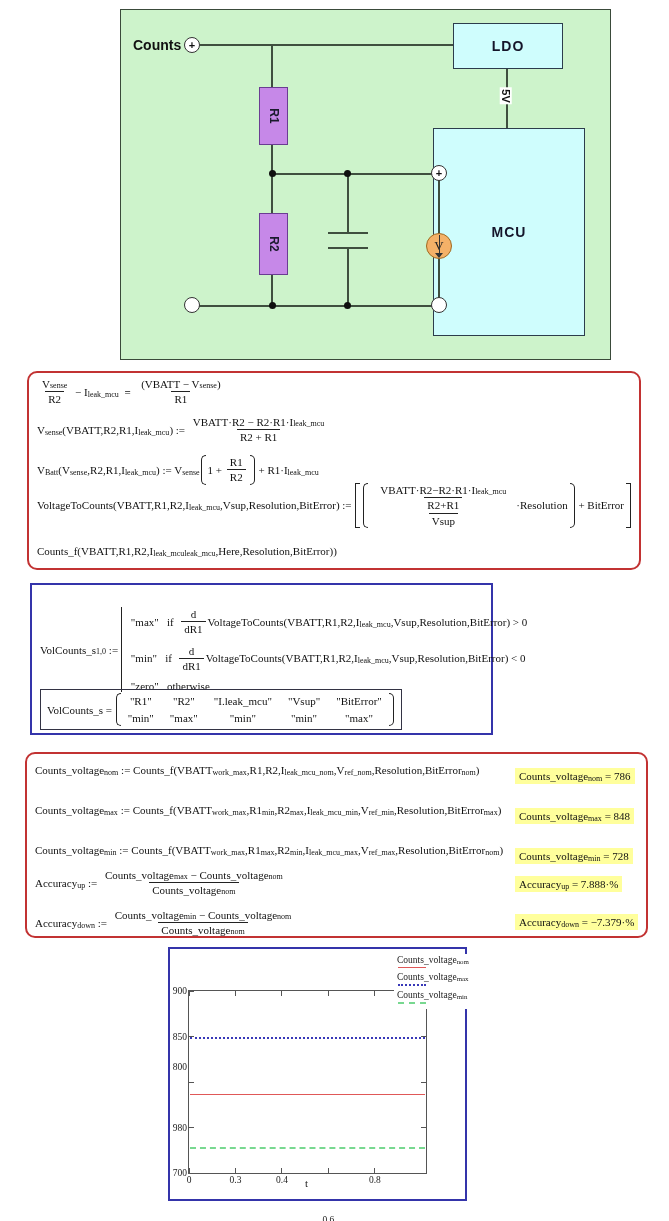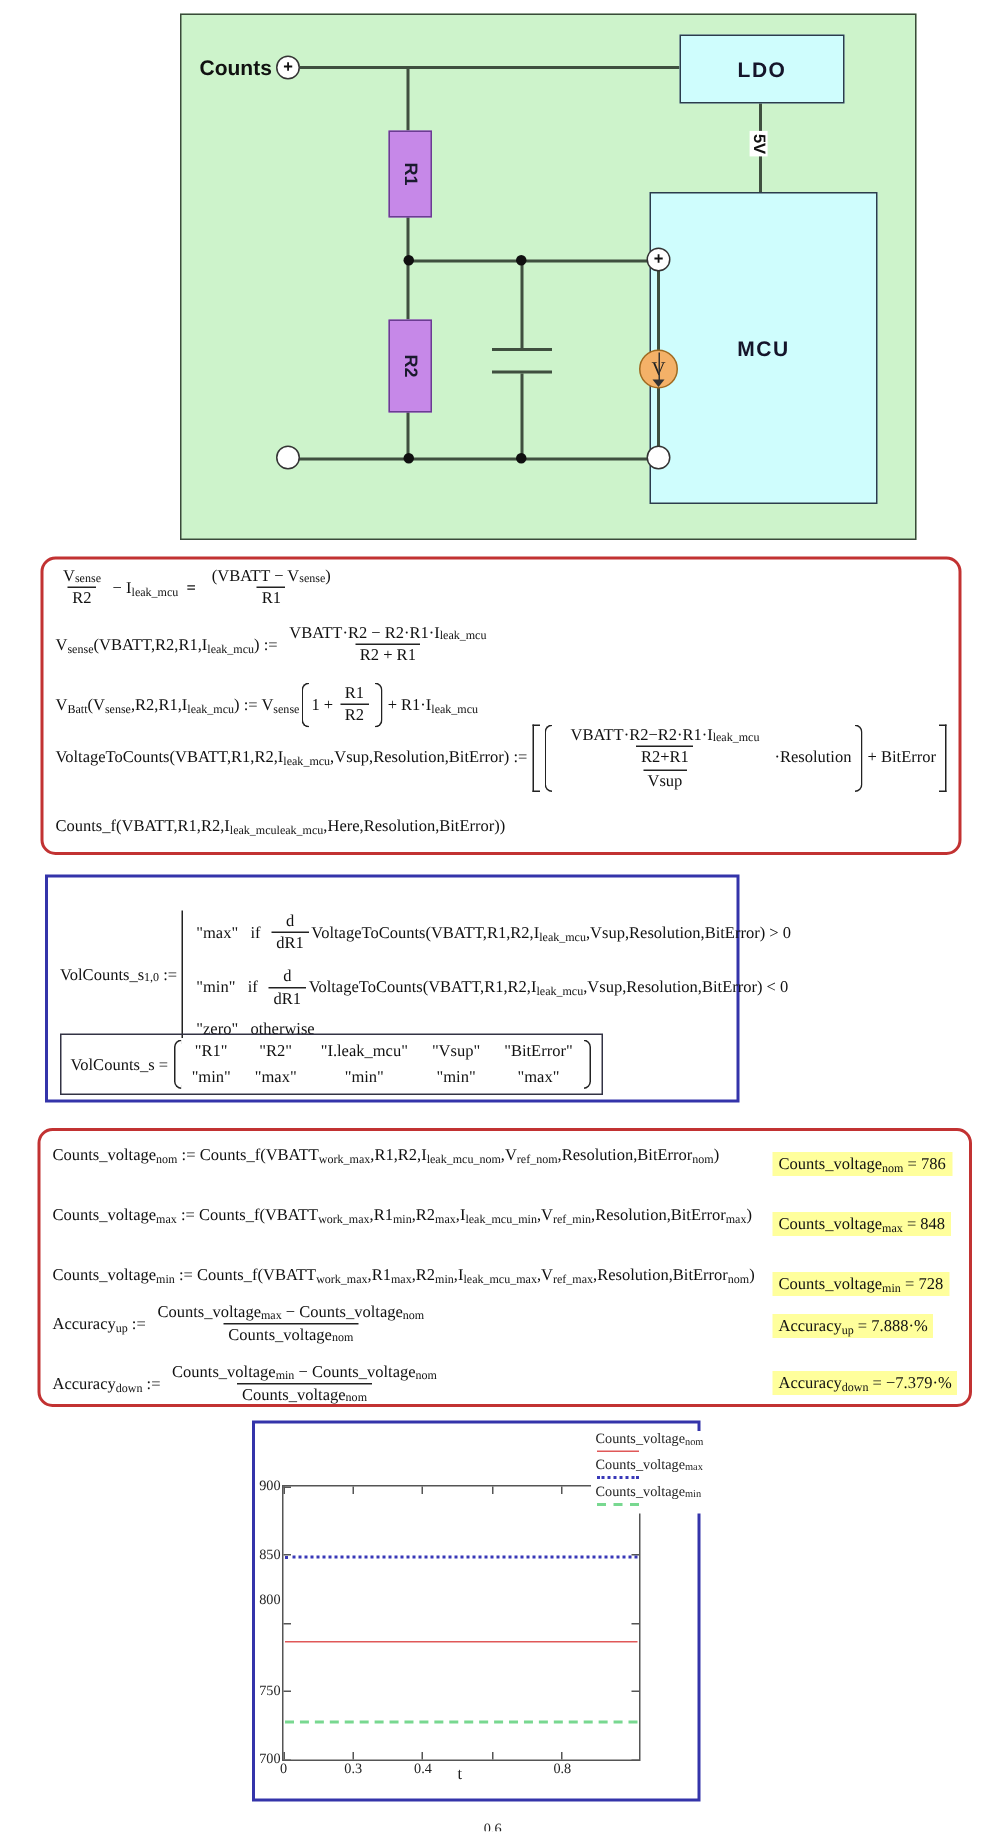--- a/index.html
+++ b/index.html
@@ -144,21 +144,21 @@
     <div class="eq" style="left:488px;top:160px"><span class="hl"><span class="m"><span class="mr">Accuracy</span><span class="msub">down</span><span class="mr"> = −7.379·%</span></span></span></div>
   </div>
 
   <div id="plot-box" class="bluebox" style="left:168px;top:947px;width:295px;height:250px">
     <div id="plot-frame" class="pframe" style="left:18px;top:41px;width:237px;height:182px">
         <div class="tick" style="left: 0px; top: 181.5px; width: 5px; height: 1px;"></div>
         <div class="tick" style="left: 232px; top: 181.5px; width: 5px; height: 1px;"></div>
         <div class="ytlab" style="top: 177px;">700</div>
         <div class="tick" style="left: 0px; top: 136px; width: 5px; height: 1px;"></div>
         <div class="tick" style="left: 232px; top: 136px; width: 5px; height: 1px;"></div>
-        <div class="ytlab" style="top: 131.5px;">750</div>
+        <div class="ytlab" style="top: 131.5px;">980</div>
         <div class="tick" style="left: 0px; top: 90.5px; width: 5px; height: 1px;"></div>
         <div class="tick" style="left: 232px; top: 90.5px; width: 5px; height: 1px;"></div>
         <div class="ytlab" style="top: 71px;">800</div>
         <div class="tick" style="left: 0px; top: 45px; width: 5px; height: 1px;"></div>
         <div class="tick" style="left: 232px; top: 45px; width: 5px; height: 1px;"></div>
         <div class="ytlab" style="top: 40.5px;">850</div>
         <div class="tick" style="left: 0px; top: -0.5px; width: 5px; height: 1px;"></div>
         <div class="tick" style="left: 232px; top: -0.5px; width: 5px; height: 1px;"></div>
         <div class="ytlab" style="top: -5px;">900</div>
         <div class="tick" style="left: -0.5px; top: 177px; width: 1px; height: 5px;"></div>

